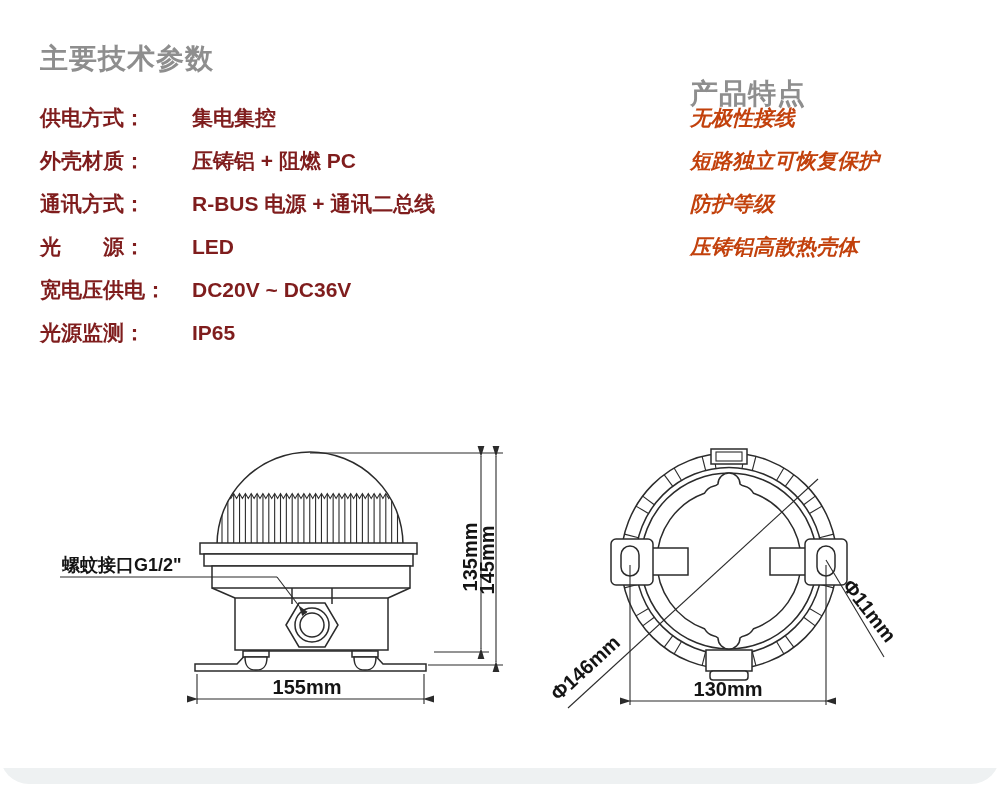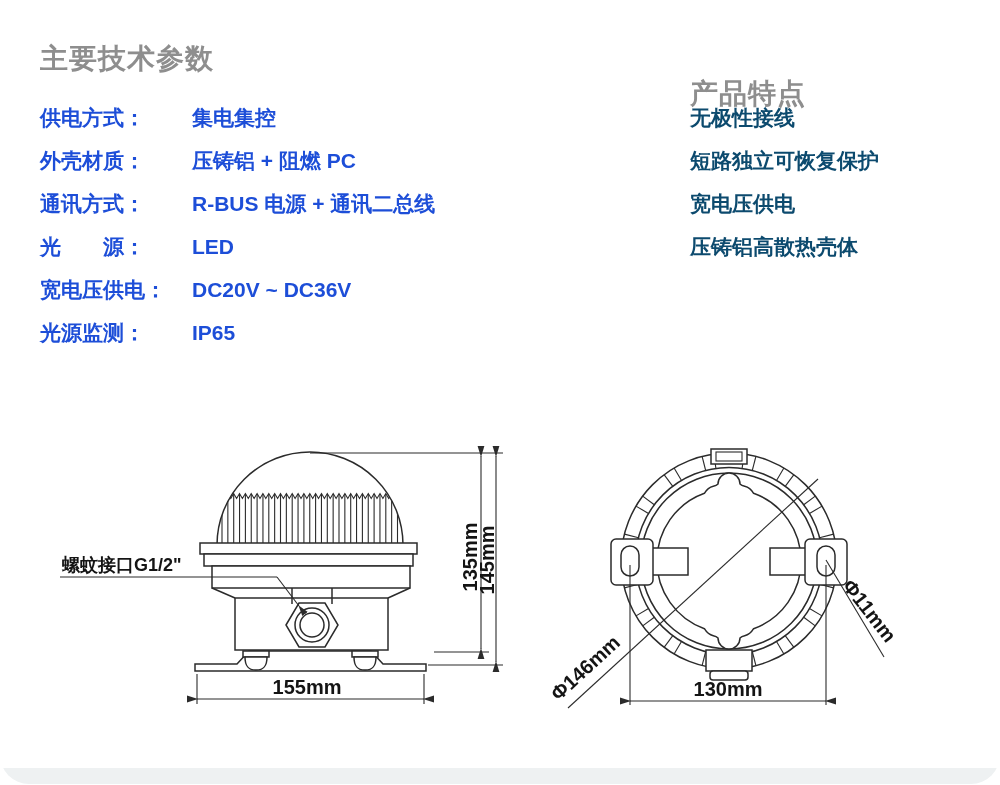--- a/index.html
+++ b/index.html
@@ -2,25 +2,25 @@
 <html><head>
 <meta charset="utf-8">
 <style>
   html,body{margin:0;padding:0;background:#fff;}
   #page{position:relative;width:1000px;height:784px;background:#ffffff;overflow:hidden;
         font-family:"Liberation Sans","DejaVu Sans",sans-serif;border-radius:29px;}
   .col-title{position:absolute;top:40px;font-size:28px;font-weight:700;color:#8e8e8e;letter-spacing:1px;}
   #specs-title{left:40px;}
   #features-title{left:690px;margin-top:35px;}
   #specs-list{position:absolute;left:40px;top:96px;}
-  .spec-row{display:flex;height:43px;align-items:center;font-size:21px;font-weight:600;color:#1d4ed8;}
+  .spec-row{display:flex;height:43px;align-items:center;font-size:21px;font-weight:600;color:#7f1d1d;}
   .spec-label{width:152px;flex:0 0 152px;}
   .spec-value{white-space:nowrap;text-align:center;}
   #features-list{position:absolute;left:690px;top:96px;}
-  .feature-item{height:43px;display:flex;align-items:center;font-size:21px;font-weight:600;color:#0c4a6e;white-space:nowrap;}
+  .feature-item{height:43px;display:flex;align-items:center;font-size:21px;font-weight:600;color:#c2410c;white-space:nowrap;font-style:italic;}
   #drawing-svg{position:absolute;left:0;top:425px;}
   .ln{stroke:#2b2b2b;stroke-width:1.5;fill:none;}
   .lnw{stroke:#2b2b2b;stroke-width:1.5;fill:#ffffff;}
   .thin{stroke:#2b2b2b;stroke-width:1.1;fill:none;}
   .dim-text{font-family:"Liberation Sans","DejaVu Sans",sans-serif;font-size:20px;font-weight:700;fill:#141414;}
   .cjk-label{font-family:"Liberation Sans","DejaVu Sans",sans-serif;font-size:18px;font-weight:700;fill:#141414;}
   #footer-bar{position:absolute;left:0;bottom:0;width:1000px;height:16px;background:#eef1f2;}
 </style>
 </head>
 <body>
@@ -53,21 +53,21 @@
     </div>
     <div class="spec-row">
       <span class="spec-label">光源监测：</span>
       <span class="spec-value">IP65</span>
     </div>
   </div>
 
   <div id="features-list">
     <div class="feature-item">无极性接线</div>
     <div class="feature-item">短路独立可恢复保护</div>
-    <div class="feature-item">宽电压供电</div>
+    <div class="feature-item">防护等级</div>
     <div class="feature-item">压铸铝高散热壳体</div>
   </div>
 
   <svg id="drawing-svg" width="1000" height="360" viewBox="0 425 1000 360" xmlns="http://www.w3.org/2000/svg">
     <defs>
       <marker id="arr" markerWidth="12" markerHeight="9" refX="1" refY="0" orient="auto-start-reverse" markerUnits="userSpaceOnUse" viewBox="-1 -4.5 12 9">
         <path d="M0,0 L11,3.4 L11,-3.4 Z" fill="#2b2b2b"></path>
       </marker>
       <clipPath id="domeclip">
           <path d="M217,545 A93,93 0 0 1 403,545 Z"></path>

